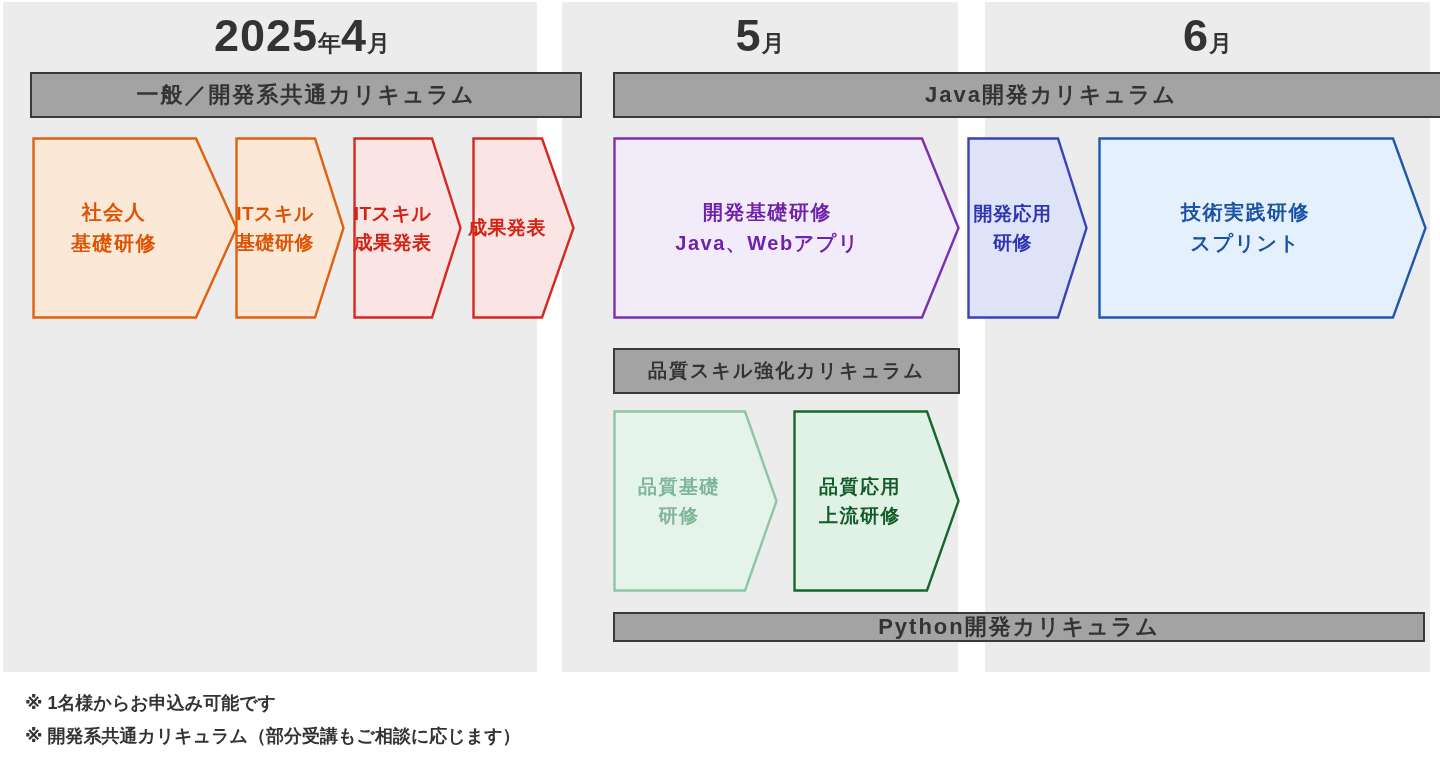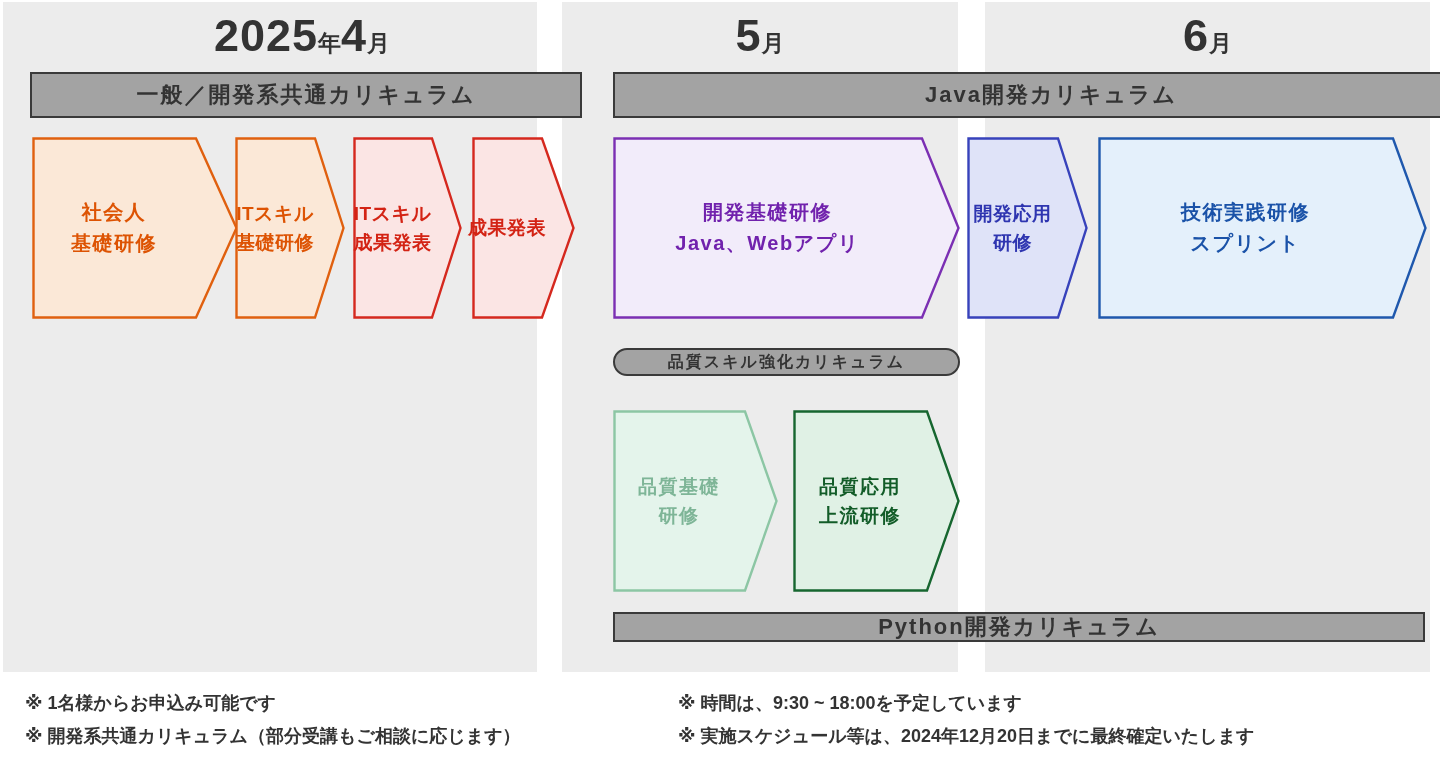--- a/index.html
+++ b/index.html
@@ -16,21 +16,21 @@
   .mtitle .small{font-size:23px;}
   #mt-apr{left:9px;width:586px;}
   #mt-may{left:562px;width:396px;}
   #mt-jun{left:985px;width:445px;}
 
   .hbar{position:absolute;background:#a3a3a3;border:2.5px solid var(--header-border,#3a3a3a);box-sizing:border-box;
         display:flex;align-items:center;justify-content:center;font-weight:bold;color:var(--text-dark,#333);
         letter-spacing:2px;white-space:nowrap;}
   #hb-common{left:30px;top:72px;width:552px;height:46px;font-size:22px;}
   #hb-java{left:613px;top:72px;width:876px;height:46px;font-size:22px;}
-  #hb-quality{left:613px;top:348px;width:347px;height:28px;font-size:16px;border-radius:14px;}
+  #hb-quality{left:613px;top:348px;width:347px;height:46px;font-size:19px;}
   #hb-python{left:613px;top:612px;width:812px;height:30px;font-size:22px;}
 
   .arrow{position:absolute;height:182px;}
   .arrow svg{position:absolute;left:0;top:0;overflow:visible;display:block;}
   .arrow polygon{stroke-width:2.4;stroke-linejoin:miter;}
   .arrow-label{position:absolute;inset:0;display:flex;flex-direction:column;justify-content:center;align-items:center;
                font-weight:bold;font-size:20px;line-height:1.55;letter-spacing:1.5px;text-align:center;white-space:nowrap;}
 
   
   .c-orange polygon{fill:var(--orange-fill);stroke:var(--orange-border);}
@@ -173,18 +173,14 @@
     <div class="arrow-label">
       <span>品質応用</span>
       <span>上流研修</span>
     </div>
   </div>
 
   <div class="notes" id="notes-left">
     <div>※ 1名様からお申込み可能です</div>
     <div>※ 開発系共通カリキュラム（部分受講もご相談に応じます）</div>
   </div>
-  <div class="notes" id="notes-right">
-    <div>※ 時間は、9:30 ~ 18:00を予定しています</div>
-    <div>※ 実施スケジュール等は、2024年12月20日までに最終確定いたします</div>
-  </div>
 
 </div>
 
 </body></html>

